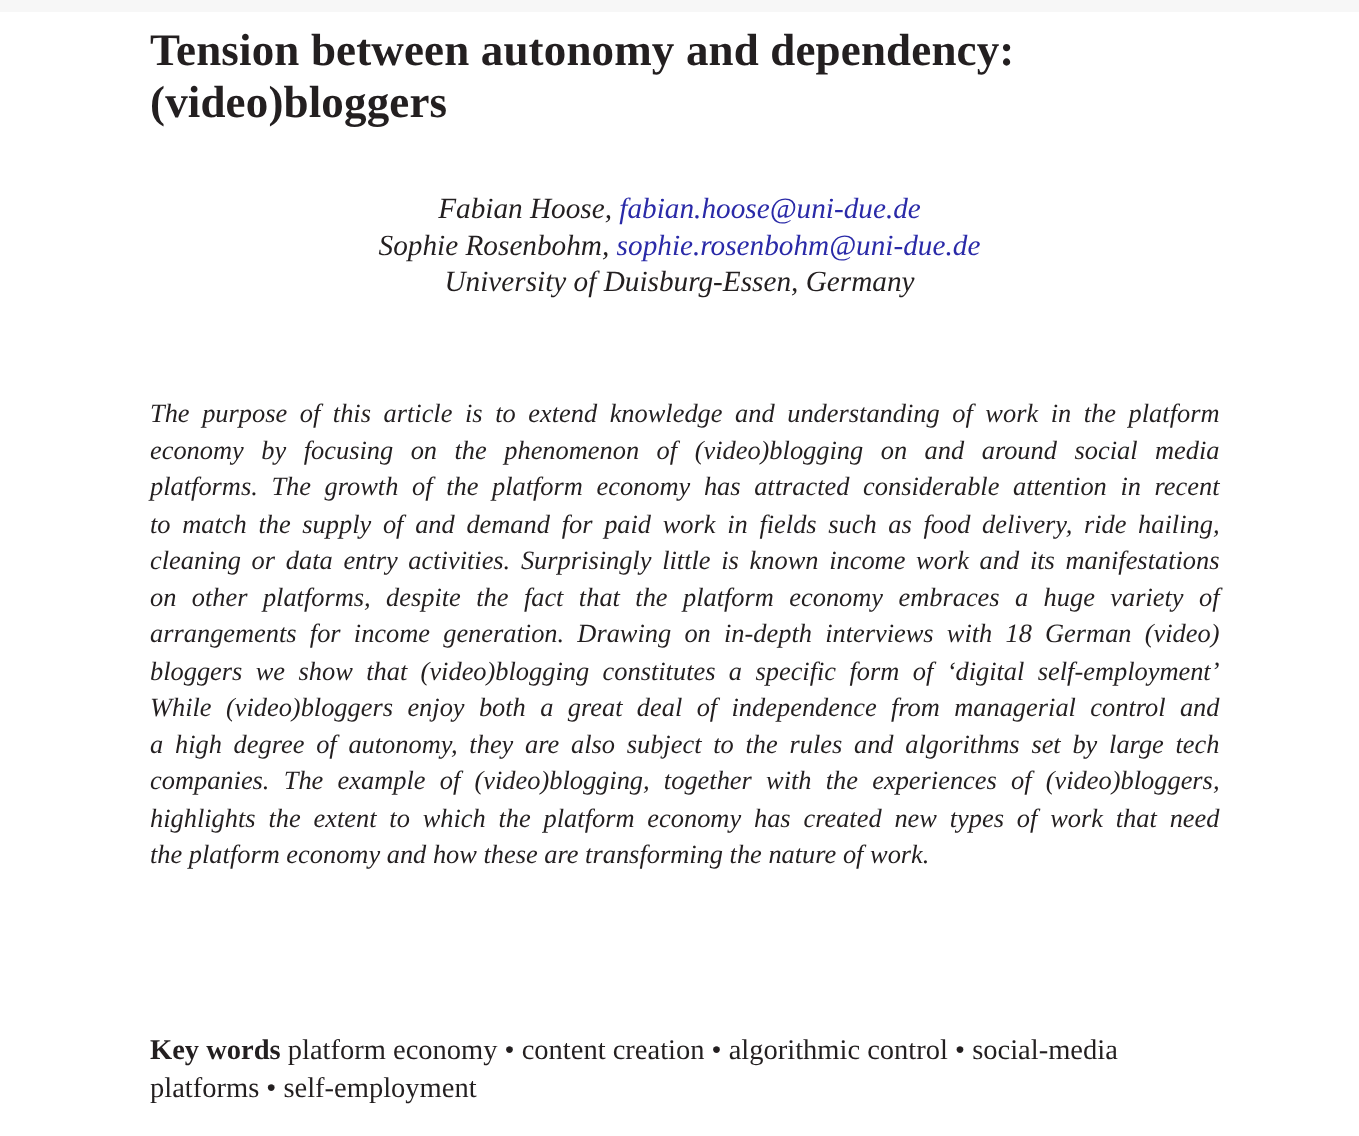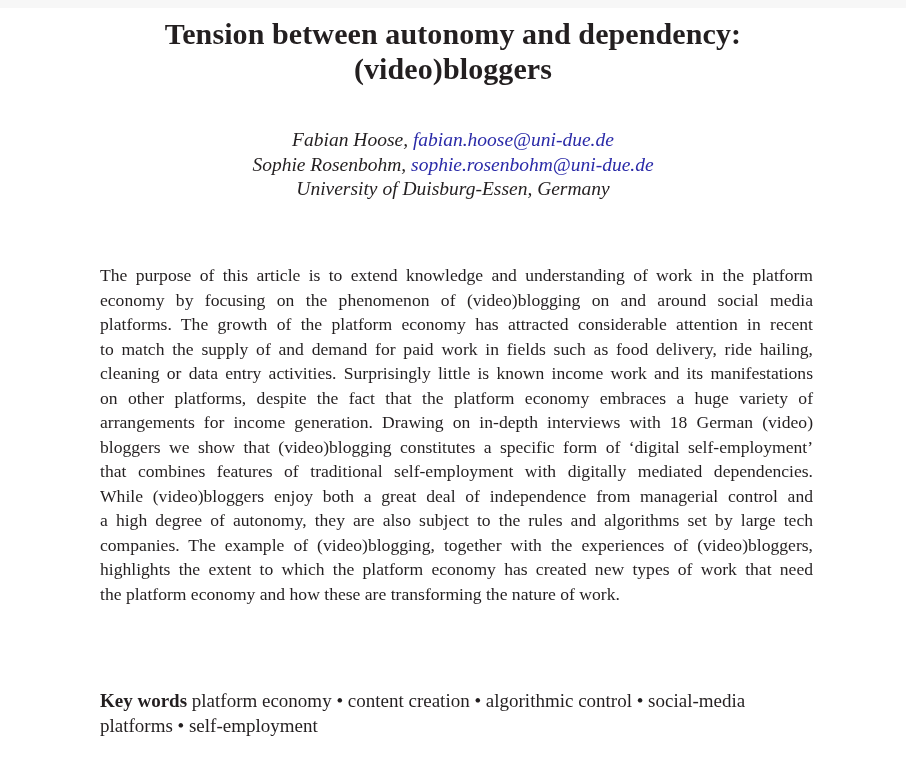--- a/index.html
+++ b/index.html
@@ -19,21 +19,20 @@
       position: absolute;
       left: 0; top: 0;
       width: 906px; height: 8px;
       background: #f7f7f7;
     }
     .title {
       position: absolute;
       left: 100px;
       top: 16px;
       width: 706px;
-      text-align: center;
       font-family: "Liberation Serif", "DejaVu Serif", serif;
       font-weight: bold;
       font-size: 30px;
       line-height: 35px;
       color: #231f20;
       letter-spacing: 0.1px;
     }
     .title span { display: block; }
     .authors {
       position: absolute;
@@ -52,20 +51,21 @@
       text-decoration: none;
     }
     .abstract {
       position: absolute;
       left: 100px;
       top: 263px;
       width: 713px;
       font-size: 17.6px;
       line-height: 24.5px;
       color: #231f20;
+      font-style: italic;
     }
     .abstract .ln {
       display: block;
       text-align: justify;
       text-align-last: justify;
       white-space: nowrap;
       height: 24.5px;
     }
     .abstract .ln.last {
       text-align-last: left;
@@ -106,21 +106,20 @@
 
 <div class="abstract">
   <span class="ln">The purpose of this article is to extend knowledge and understanding of work in the platform</span>
   <span class="ln">economy by focusing on the phenomenon of (video)blogging on and around social media</span>
   <span class="ln">platforms. The growth of the platform economy has attracted considerable attention in recent</span>
   <span class="ln">to match the supply of and demand for paid work in fields such as food delivery, ride hailing,</span>
   <span class="ln">cleaning or data entry activities. Surprisingly little is known income work and its manifestations</span>
   <span class="ln">on other platforms, despite the fact that the platform economy embraces a huge variety of</span>
   <span class="ln">arrangements for income generation. Drawing on in-depth interviews with 18 German (video)</span>
   <span class="ln">bloggers we show that (video)blogging constitutes a specific form of ‘digital self-employment’</span>
-  <span class="ln">that combines features of traditional self-employment with digitally mediated dependencies.</span>
   <span class="ln">While (video)bloggers enjoy both a great deal of independence from managerial control and</span>
   <span class="ln">a high degree of autonomy, they are also subject to the rules and algorithms set by large tech</span>
   <span class="ln">companies. The example of (video)blogging, together with the experiences of (video)bloggers,</span>
   <span class="ln">highlights the extent to which the platform economy has created new types of work that need</span>
   <span class="ln last">the platform economy and how these are transforming the nature of work.</span>
 </div>
 
 <div class="keywords">
   <span class="kw-line"><span class="kw-label">Key words</span> <span>platform economy • content creation • algorithmic control • social-media</span></span>
   <span class="kw-line">platforms • self-employment</span>

